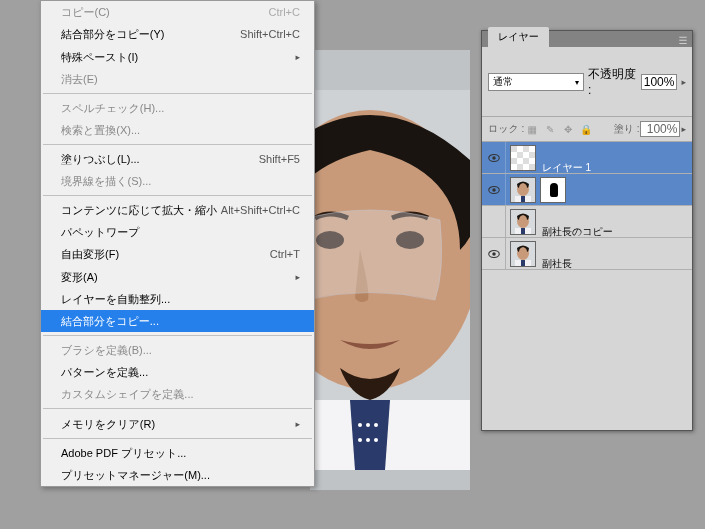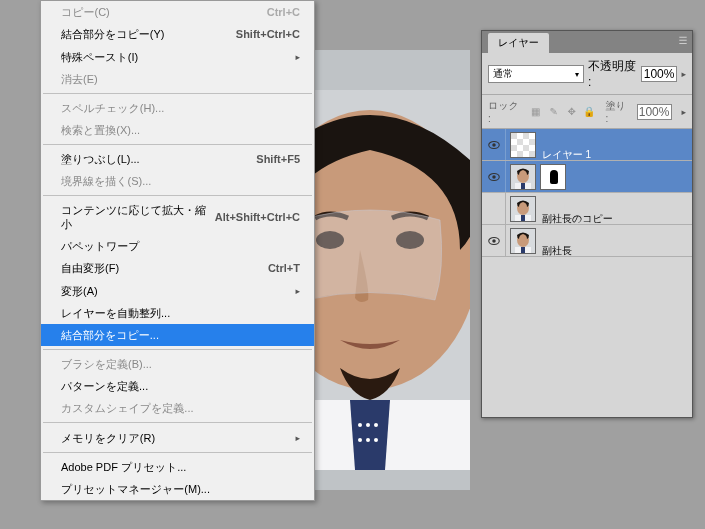--- a/index.html
+++ b/index.html
@@ -5,34 +5,34 @@
   * { box-sizing: border-box; margin: 0; padding: 0; font-family: "MS PGothic", "Meiryo", sans-serif; }
   body { width: 705px; height: 529px; background: #a0a0a0; position: relative; overflow: hidden; }
   
   .canvas-area { position: absolute; left: 310px; top: 50px; width: 160px; height: 440px; background: #bfc3c6; overflow: hidden; }
   .photo-face { position: absolute; left: -120px; top: 40px; width: 360px; height: 380px; }
   
   .context-menu { position: absolute; left: 40px; top: 0; width: 275px; background: #f0f0f0; border: 1px solid #999; box-shadow: 2px 2px 5px rgba(0,0,0,0.3); font-size: 11px; }
   .menu-item { display: flex; justify-content: space-between; padding: 4px 14px 4px 20px; color: #000; cursor: default; line-height: 14px; align-items: center; }
   .menu-item.disabled { color: #888; }
   .menu-item.selected { background: #2680eb; color: #fff; }
-  .menu-item .shortcut { color: #555; font-size: 11px; font-weight: bold; }
+  .menu-item .shortcut { color: #555; font-size: 11px; }
   .menu-item.disabled .shortcut { color: #aaa; }
   .menu-item.selected .shortcut { color: #fff; }
   .menu-sep { height: 1px; background: #c0c0c0; margin: 3px 2px; }
   .submenu-arrow::after { content: "▸"; font-size: 9px; color: #555; }
   
   .layers-panel { position: absolute; right: 12px; top: 30px; width: 212px; background: #d6d6d6; border: 1px solid #555; font-size: 10px; box-shadow: 1px 1px 4px rgba(0,0,0,0.4); }
-  .panel-tabbar { background: #838383; height: 22px; display: flex; align-items: flex-end; padding-left: 6px; }
+  .panel-tabbar { background: #838383; height: 16px; display: flex; align-items: flex-end; padding-left: 6px; }
   .panel-tab { background: #d6d6d6; padding: 3px 10px; font-size: 10px; border-radius: 2px 2px 0 0; }
-  .panel-controls { display: flex; align-items: center; gap: 4px; padding: 5px 6px; border-bottom: 1px solid #aaa; }
+  .panel-controls { display: flex; align-items: center; gap: 4px; padding: 19px 6px; border-bottom: 1px solid #aaa; }
   .blend-select { flex: 0 0 96px; height: 18px; background: #fff; border: 1px solid #888; font-size: 10px; padding: 0 4px; display: flex; align-items: center; justify-content: space-between; }
   .opacity-label { font-size: 12px; }
   .opacity-box { width: 40px; height: 16px; background: #fff; border: 1px solid #888; font-size: 12px; text-align: right; padding-right: 2px; line-height: 14px; }
-  .panel-lockrow { display: flex; align-items: center; gap: 9px; padding: 4px 6px; border-bottom: 1px solid #aaa; font-size: 10px; color: #666; }
+  .panel-lockrow { display: flex; align-items: center; gap: 1px; padding: 4px 6px; border-bottom: 1px solid #aaa; font-size: 10px; color: #666; }
   .lock-icons { display: flex; gap: 4px; }
   .lock-icons span { width: 14px; height: 14px; display: inline-flex; align-items: center; justify-content: center; color: #999; font-size: 10px; }
   
   .layer-list { background: #d6d6d6; }
   .layer-row { display: flex; align-items: center; height: 32px; border-bottom: 1px solid #b0b0b0; }
   .layer-row.selected { background: #5a87c7; color: #fff; }
   .vis-col { width: 24px; display: flex; align-items: center; justify-content: center; border-right: 1px solid #b0b0b0; height: 100%; }
   .layer-row.selected .vis-col { border-right-color: #7a9fd0; }
   .eye { width: 14px; height: 14px; }
   .thumb { width: 26px; height: 26px; background: #fff; border: 1px solid #666; margin: 0 4px; display: flex; align-items: center; justify-content: center; overflow: hidden; }

